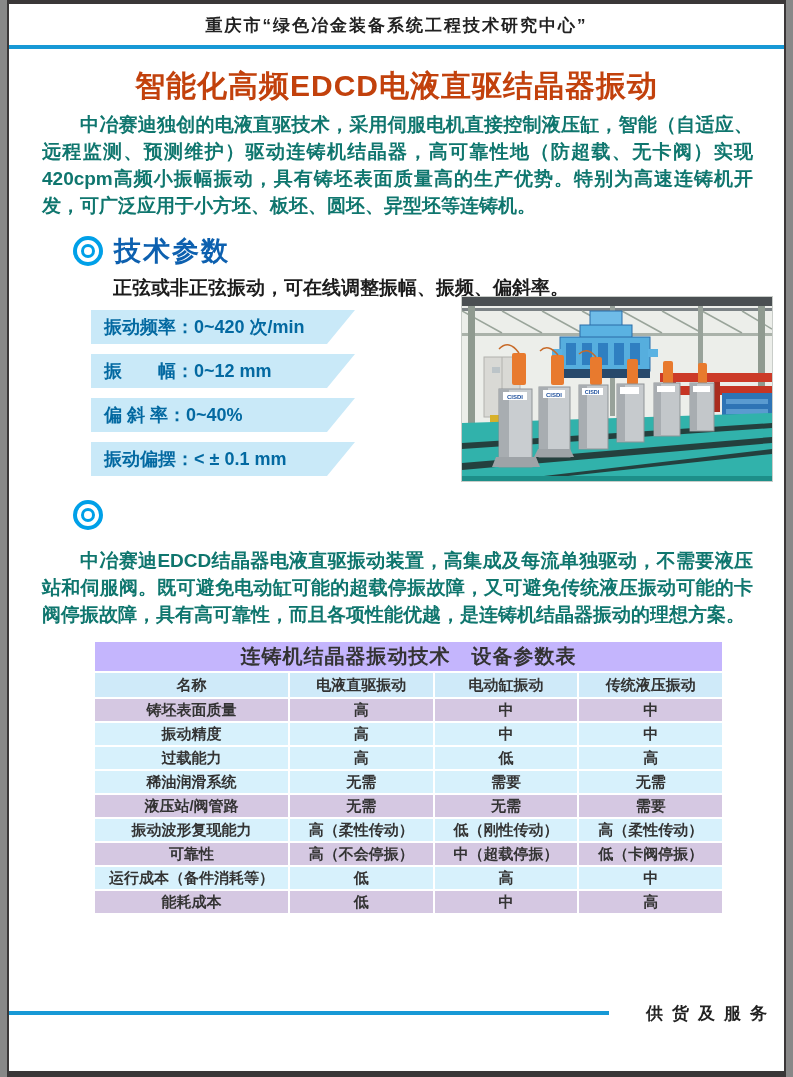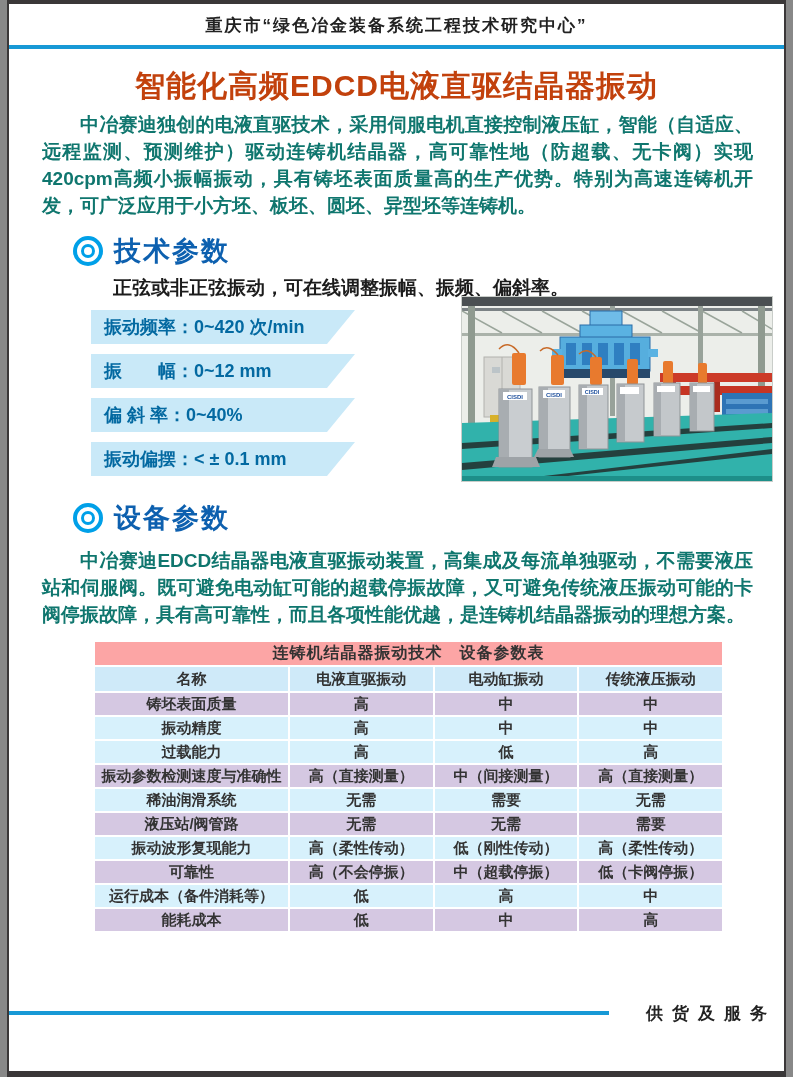--- a/index.html
+++ b/index.html
@@ -70,21 +70,21 @@
   .spec-table{
     top:636px;left:84px;width:631px;
     border-collapse:collapse;table-layout:fixed;
   }
   .spec-table td,.spec-table th{
     border:2px solid #fff;
     font-size:15px;font-weight:bold;color:#333;
     text-align:center;vertical-align:middle;
     height:20px;padding:1px 2px;overflow:hidden;white-space:nowrap;
   }
-  .t-title td{background:#fca5a5;font-size:16px;height:21px;letter-spacing:1px;}
+  .t-title td{background:#c4b5fd;font-size:20px;height:21px;letter-spacing:1px;}
   .t-head td{background:#cfeaf9;height:22px;}
   .row-odd td{background:#d5c8e2;}
   .row-even td{background:#d7f1fc;}
   .col-name{width:31%;}
   .col-v{width:23%;}
   
   .footer-rule{top:1007px;left:0;width:600px;height:4px;background:#1799d6;}
   .footer-label{
     top:998px;right:8px;font-size:17px;font-weight:bold;letter-spacing:9px;color:#222;
   }
@@ -203,21 +203,20 @@
 
         <path d="M57 56 q-10 -14 -20 -4 M96 58 q-10 -12 -18 -4 M134 60 q-9 -11 -17 -3" stroke="#c86a28" stroke-width="1.5" fill="none"></path>
       </g>
     </svg>
   </div>
 
   <div class="abs section-head sec2">
     <div class="ring-icon">
         <span></span>
       </div>
-    <div class="section-title">设备参数</div>
   </div>
   <div class="abs para equip-para">中冶赛迪EDCD结晶器电液直驱振动装置，高集成及每流单独驱动，不需要液压站和伺服阀。既可避免电动缸可能的超载停振故障，又可避免传统液压振动可能的卡阀停振故障，具有高可靠性，而且各项性能优越，是连铸机结晶器振动的理想方案。</div>
 
   <table class="abs spec-table">
     <colgroup>
       <col class="col-name">
         <col class="col-v">
         <col class="col-v">
         <col class="col-v">
     </colgroup>
@@ -242,26 +241,20 @@
         <td>高</td>
         <td>中</td>
         <td>中</td>
       </tr>
       <tr class="row-even">
         <td>过载能力</td>
         <td>高</td>
         <td>低</td>
         <td>高</td>
       </tr>
-      <tr class="row-odd">
-        <td>振动参数检测速度与准确性</td>
-        <td>高（直接测量）</td>
-        <td>中（间接测量）</td>
-        <td>高（直接测量）</td>
-      </tr>
       <tr class="row-even">
         <td>稀油润滑系统</td>
         <td>无需</td>
         <td>需要</td>
         <td>无需</td>
       </tr>
       <tr class="row-odd">
         <td>液压站/阀管路</td>
         <td>无需</td>
         <td>无需</td>

